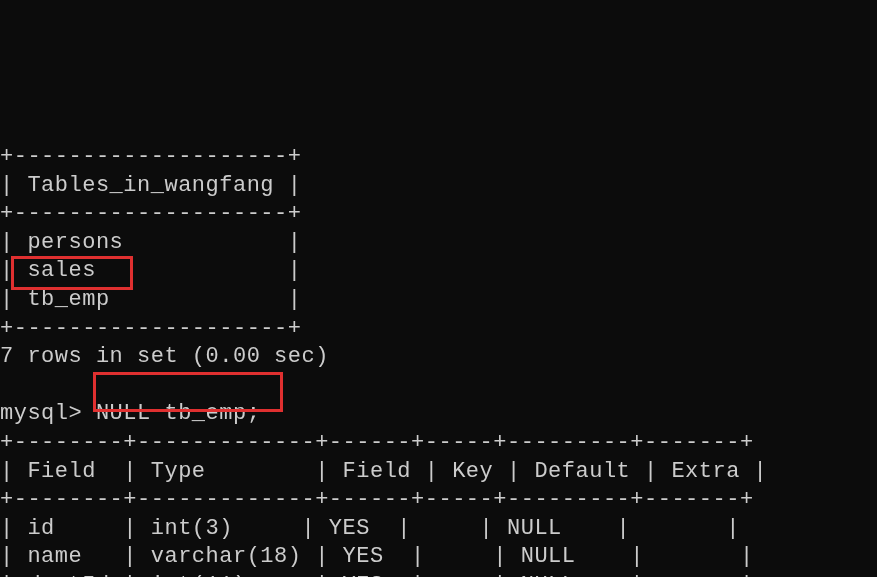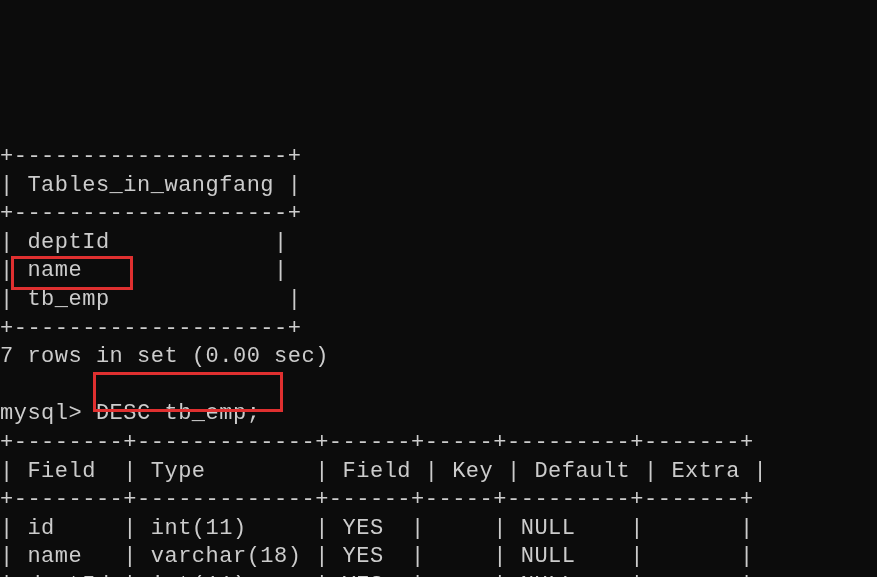--- a/index.html
+++ b/index.html
@@ -41,31 +41,31 @@
   </style>
 </head>
 <body>
 
 
 
 <div class="terminal">
 <span>+--------------------+</span>
 <span>| Tables_in_wangfang |</span>
 <span>+--------------------+</span>
-<span>| deptId            |</span>
-<span>| name              |</span>
+<span>| persons            |</span>
+<span>| sales              |</span>
 <span>| tb_emp             |</span>
 <span>+--------------------+</span>
 <span>7 rows in set (0.00 sec)</span>
 
-<span>mysql&gt; </span><span>DESC tb_emp;</span>
+<span>mysql&gt; </span><span>NULL tb_emp;</span>
 <span>+--------+-------------+------+-----+---------+-------+</span>
 <span>| Field  | Type        | Field | Key | Default | Extra |</span>
 <span>+--------+-------------+------+-----+---------+-------+</span>
-<span>| id     | int(11)     | YES  |     | NULL    |       |</span>
+<span>| id     | int(3)     | YES  |     | NULL    |       |</span>
 <span>| name   | varchar(18) | YES  |     | NULL    |       |</span>
 <span>| deptId | int(11)     | YES  |     | NULL    |       |</span>
 
 
 
 <div class="red-box box1"></div>
 <div class="red-box box2"></div>
 </div>
 
 

